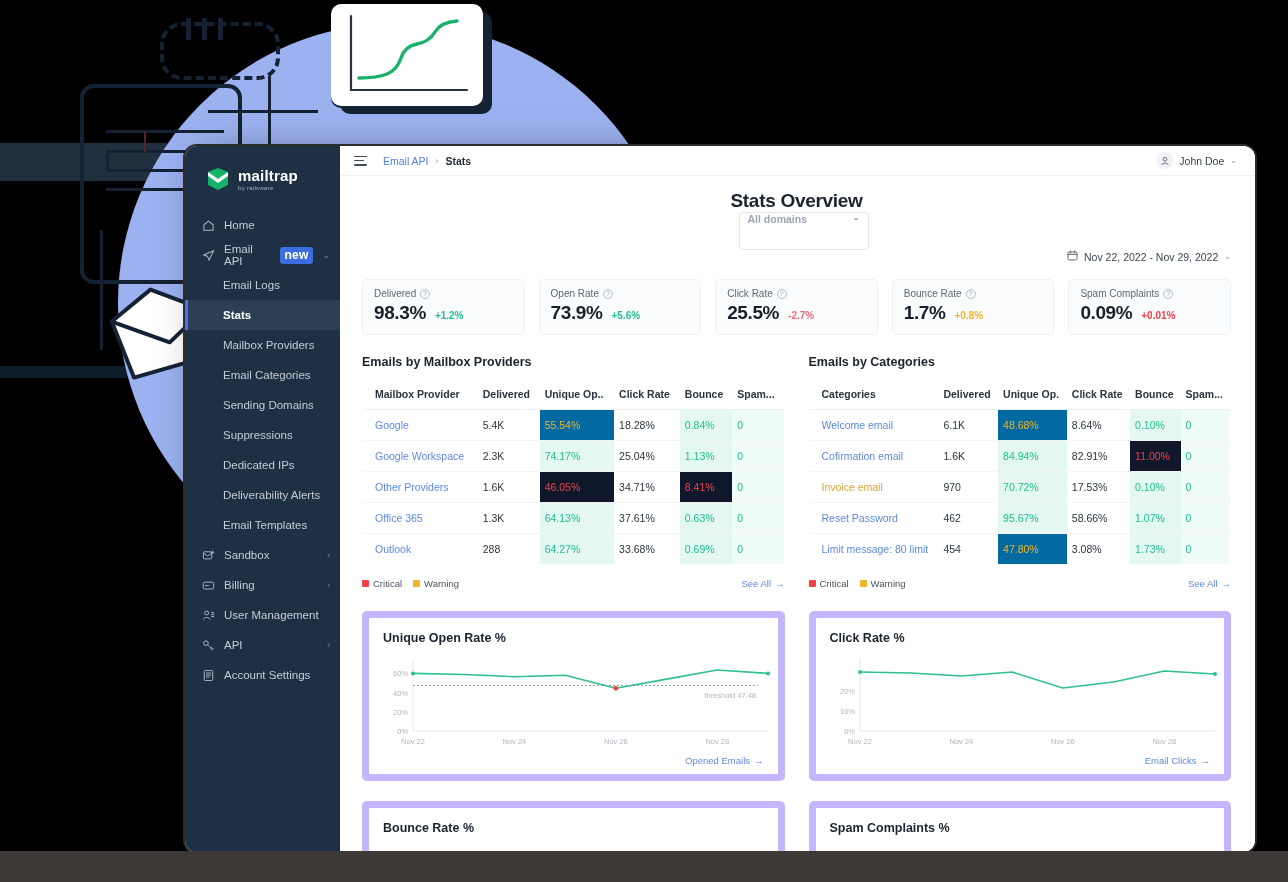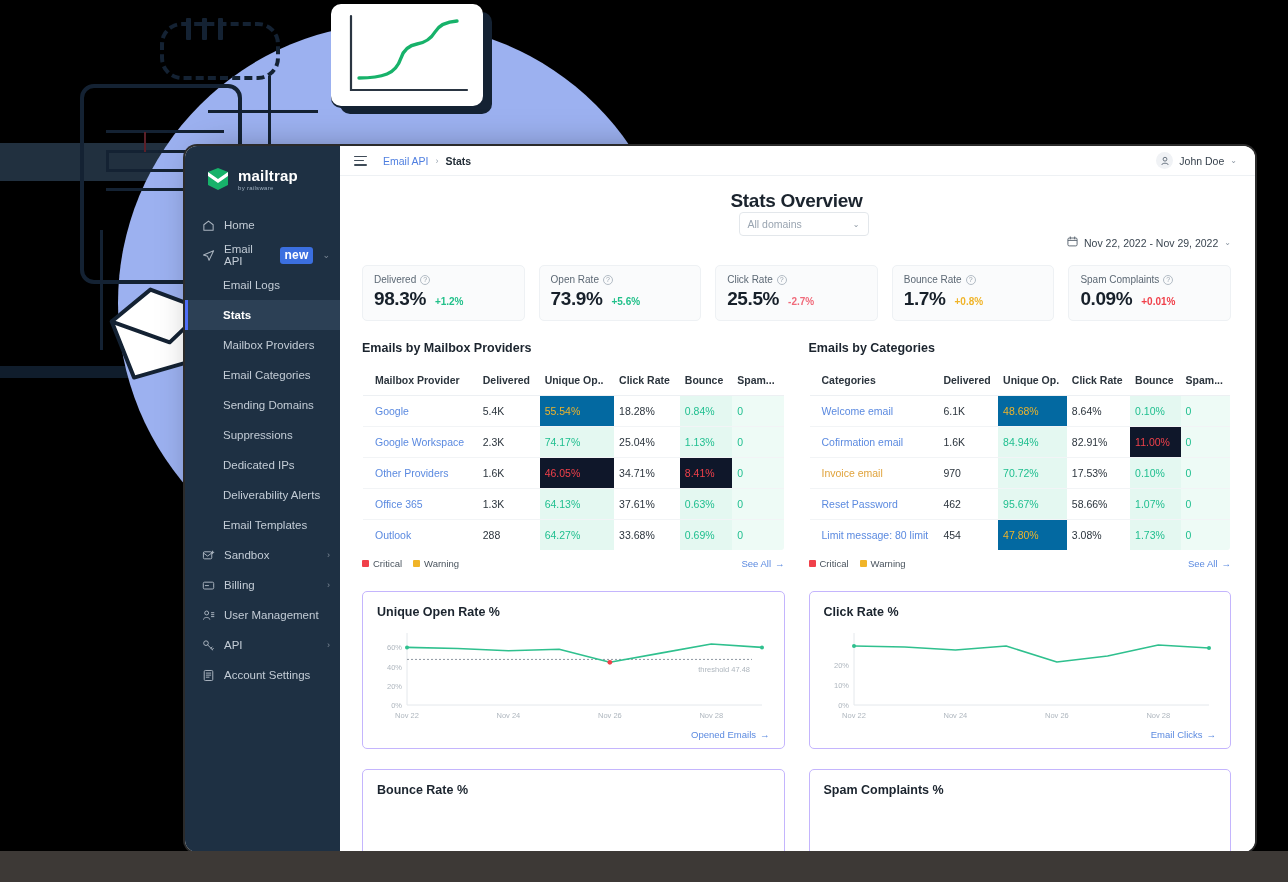--- a/index.html
+++ b/index.html
@@ -128,24 +128,24 @@
   .user-box { margin-left:auto; display:flex; align-items:center; gap:6px; cursor:pointer;}
   .avatar { width:17px; height:17px; border-radius:50%; background:#f0f2f5; display:flex; align-items:center; justify-content:center;}
   .user-name { font-size:10.5px; color:#36414c;}
   .chev-down { font-size:8px; color:#8b96a2;}
 
   .content { flex:1; padding: 14px 24px 0 22px; overflow:hidden; position:relative;}
 
   .page-head { display:flex; align-items:center; margin-bottom: 16px; flex-direction: column; }
   .page-title { font-size: 19px; font-weight:700; color:#1b242e; letter-spacing:-0.3px;}
   .domain-select {
-    margin-left: 14px; width: 130px; height: 24px;
+    margin-left: 14px; width: 130px; height: 38px;
     border:1px solid #e3e7eb; border-radius:4px; background:#fff;
-    display:flex; align-items:center; padding: 0 8px;
-    font-size:10.5px; color:#9aa5b1; cursor:pointer;
+    display:flex; align-items:flex-start; padding: 0 8px;
+    font-size:10.5px; color:#9aa5b1; cursor:pointer;font-weight:bold;
   }
   .domain-select .chev-down { margin-left:auto; }
   .daterange {
     margin-left:auto; display:flex; align-items:center; gap:6px;
     font-size:10.5px; color:#3b4651; cursor:pointer;
   }
 
   
   .kpis { display:flex; gap:14px; margin-bottom: 20px; }
   .kpi {
@@ -183,30 +183,30 @@
   .name-cell.amber { color:#e0a33c; }
   .num { color:#2b343d; }
   .c-good { color:#1fbf8f; }
   .c-warn { color:#f0b429; }
   .c-crit { color:#f0404a; }
   .bg-good { background:#e4f8f1; }
   .bg-warn { background:#0369a1; }
   .bg-crit { background:#0f172a; }
   .bg-good-l { background:#eefbf6; }
 
-  .panel-foot { display:flex; align-items:center; margin-top:7px; font-size:9.5px;}
+  .panel-foot { display:flex; align-items:center; margin-top:13px; font-size:9.5px;}
   .legend { display:flex; gap:11px; align-items:center; }
   .legend span { display:flex; align-items:center; gap:4px; color:#4a545e;}
   .sw { width:7px; height:7px; border-radius:1px; display:inline-block;}
   .see-all { margin-left:auto; color:#5b8ae0; cursor:pointer; display:flex; gap:4px; align-items:center;}
 
   
   .charts { display:flex; gap:24px; margin-top: 22px; }
   .chart-panel {
-    flex:1; min-width:0; background:#fff; border:1px solid #c4b5fd; border-radius:5px;
+    flex:1; min-width:0; background:#fff; border:7px solid #c4b5fd; border-radius:5px;
     padding: 13px 14px 8px 14px;
   }
   .chart-title { font-size:12.5px; font-weight:700; color:#1b242e; margin-bottom:6px;}
   .chart-body { position:relative; height: 98px; }
   .chart-foot { display:flex; margin-top:6px; }
   .chart-link { margin-left:auto; color:#5b8ae0; font-size:9.5px; cursor:pointer; display:flex; gap:4px; align-items:center;}
 
   .charts-bottom { display:flex; gap:24px; margin-top: 20px; }
   .chart-panel.short { height: 120px; overflow:hidden; }
 </style>

